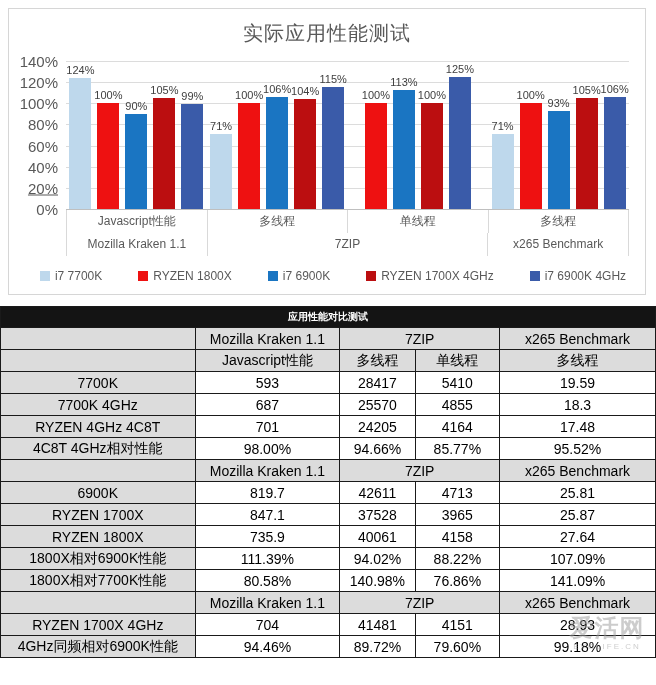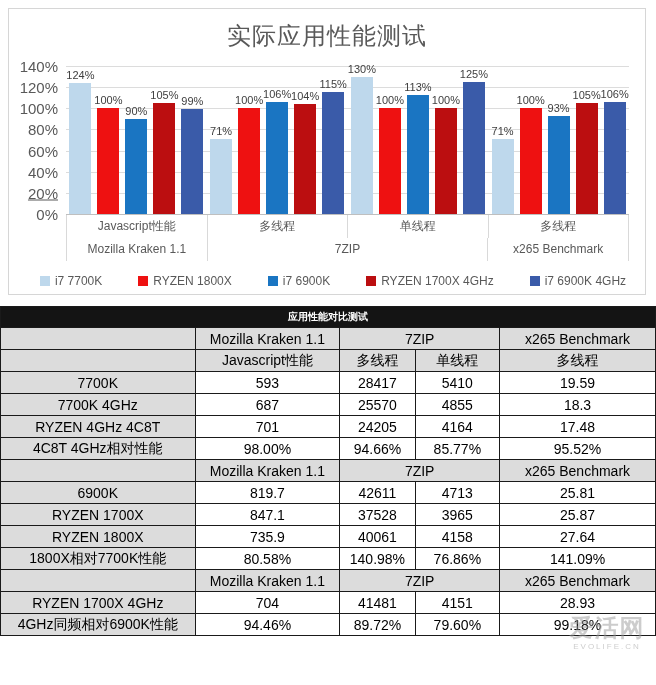--- a/index.html
+++ b/index.html
@@ -7,21 +7,21 @@
     width:656px;height:685px;background:#ffffff;position:relative;overflow:hidden;
     font-family:"Liberation Sans","DejaVu Sans",sans-serif;
     -webkit-font-smoothing:antialiased;
   }
   
   .chart-panel{
     position:absolute;left:8px;top:8px;width:638px;height:287px;
     border:1px solid #d6d6d6;background:#fff;box-sizing:border-box;
   }
   .chart-title{
-    margin-top:11px;text-align:center;color:#595959;font-size:24px;letter-spacing:1px;
+    margin-top:11px;text-align:center;color:#595959;font-size:20px;letter-spacing:1px;
   }
   .plot-area{
     position:relative;margin:14px 16px 0 57px;height:148px;
   }
   .gridline{position:absolute;left:0;right:0;height:1px;background:#dcdcdc;}
   .gridline.axis0{background:#bfbfbf;}
   .y-tick{
     position:absolute;left:-50px;width:42px;text-align:right;
     transform:translateY(-50%);font-size:15px;color:#595959;
   }
@@ -125,24 +125,20 @@
             <div class="bar-label" style="bottom: calc(74.2857% + 2px);">104%</div>
             <div class="bar" style="height: 74.2857%; background: rgb(187, 14, 16);"></div>
           </div>
           <div class="bar-wrap">
             <div class="bar-label" style="bottom: calc(82.1429% + 2px);">115%</div>
             <div class="bar" style="height: 82.1429%; background: rgb(58, 91, 169);"></div>
           </div>
         </div>
         <div class="bar-group">
           <div class="bar-wrap">
-            <div class="bar-label" style="bottom: calc(92.8571% + 2px);">130%</div>
-            <div class="bar" style="height: 92.8571%; background: rgb(190, 216, 236);"></div>
-          </div>
-          <div class="bar-wrap">
             <div class="bar-label" style="bottom: calc(71.4286% + 2px);">100%</div>
             <div class="bar" style="height: 71.4286%; background: rgb(238, 17, 17);"></div>
           </div>
           <div class="bar-wrap">
             <div class="bar-label" style="bottom: calc(80.7143% + 2px);">113%</div>
             <div class="bar" style="height: 80.7143%; background: rgb(26, 117, 194);"></div>
           </div>
           <div class="bar-wrap">
             <div class="bar-label" style="bottom: calc(71.4286% + 2px);">100%</div>
             <div class="bar" style="height: 71.4286%; background: rgb(187, 14, 16);"></div>
@@ -288,20 +284,27 @@
           <td>25.87</td>
         </tr>
         <tr>
           <td class="hdr">RYZEN 1800X</td>
           <td>735.9</td>
           <td>40061</td>
           <td>4158</td>
           <td>27.64</td>
         </tr>
         <tr>
+          <td class="hdr">1800X相对6900K性能</td>
+          <td>111.39%</td>
+          <td>94.02%</td>
+          <td>88.22%</td>
+          <td>107.09%</td>
+        </tr>
+        <tr>
           <td class="hdr">1800X相对7700K性能</td>
           <td>80.58%</td>
           <td>140.98%</td>
           <td>76.86%</td>
           <td>141.09%</td>
         </tr>
         <tr>
           <td class="hdr" colspan="1"></td>
           <td class="hdr" colspan="1">Mozilla Kraken 1.1</td>
           <td class="hdr" colspan="2">7ZIP</td>

